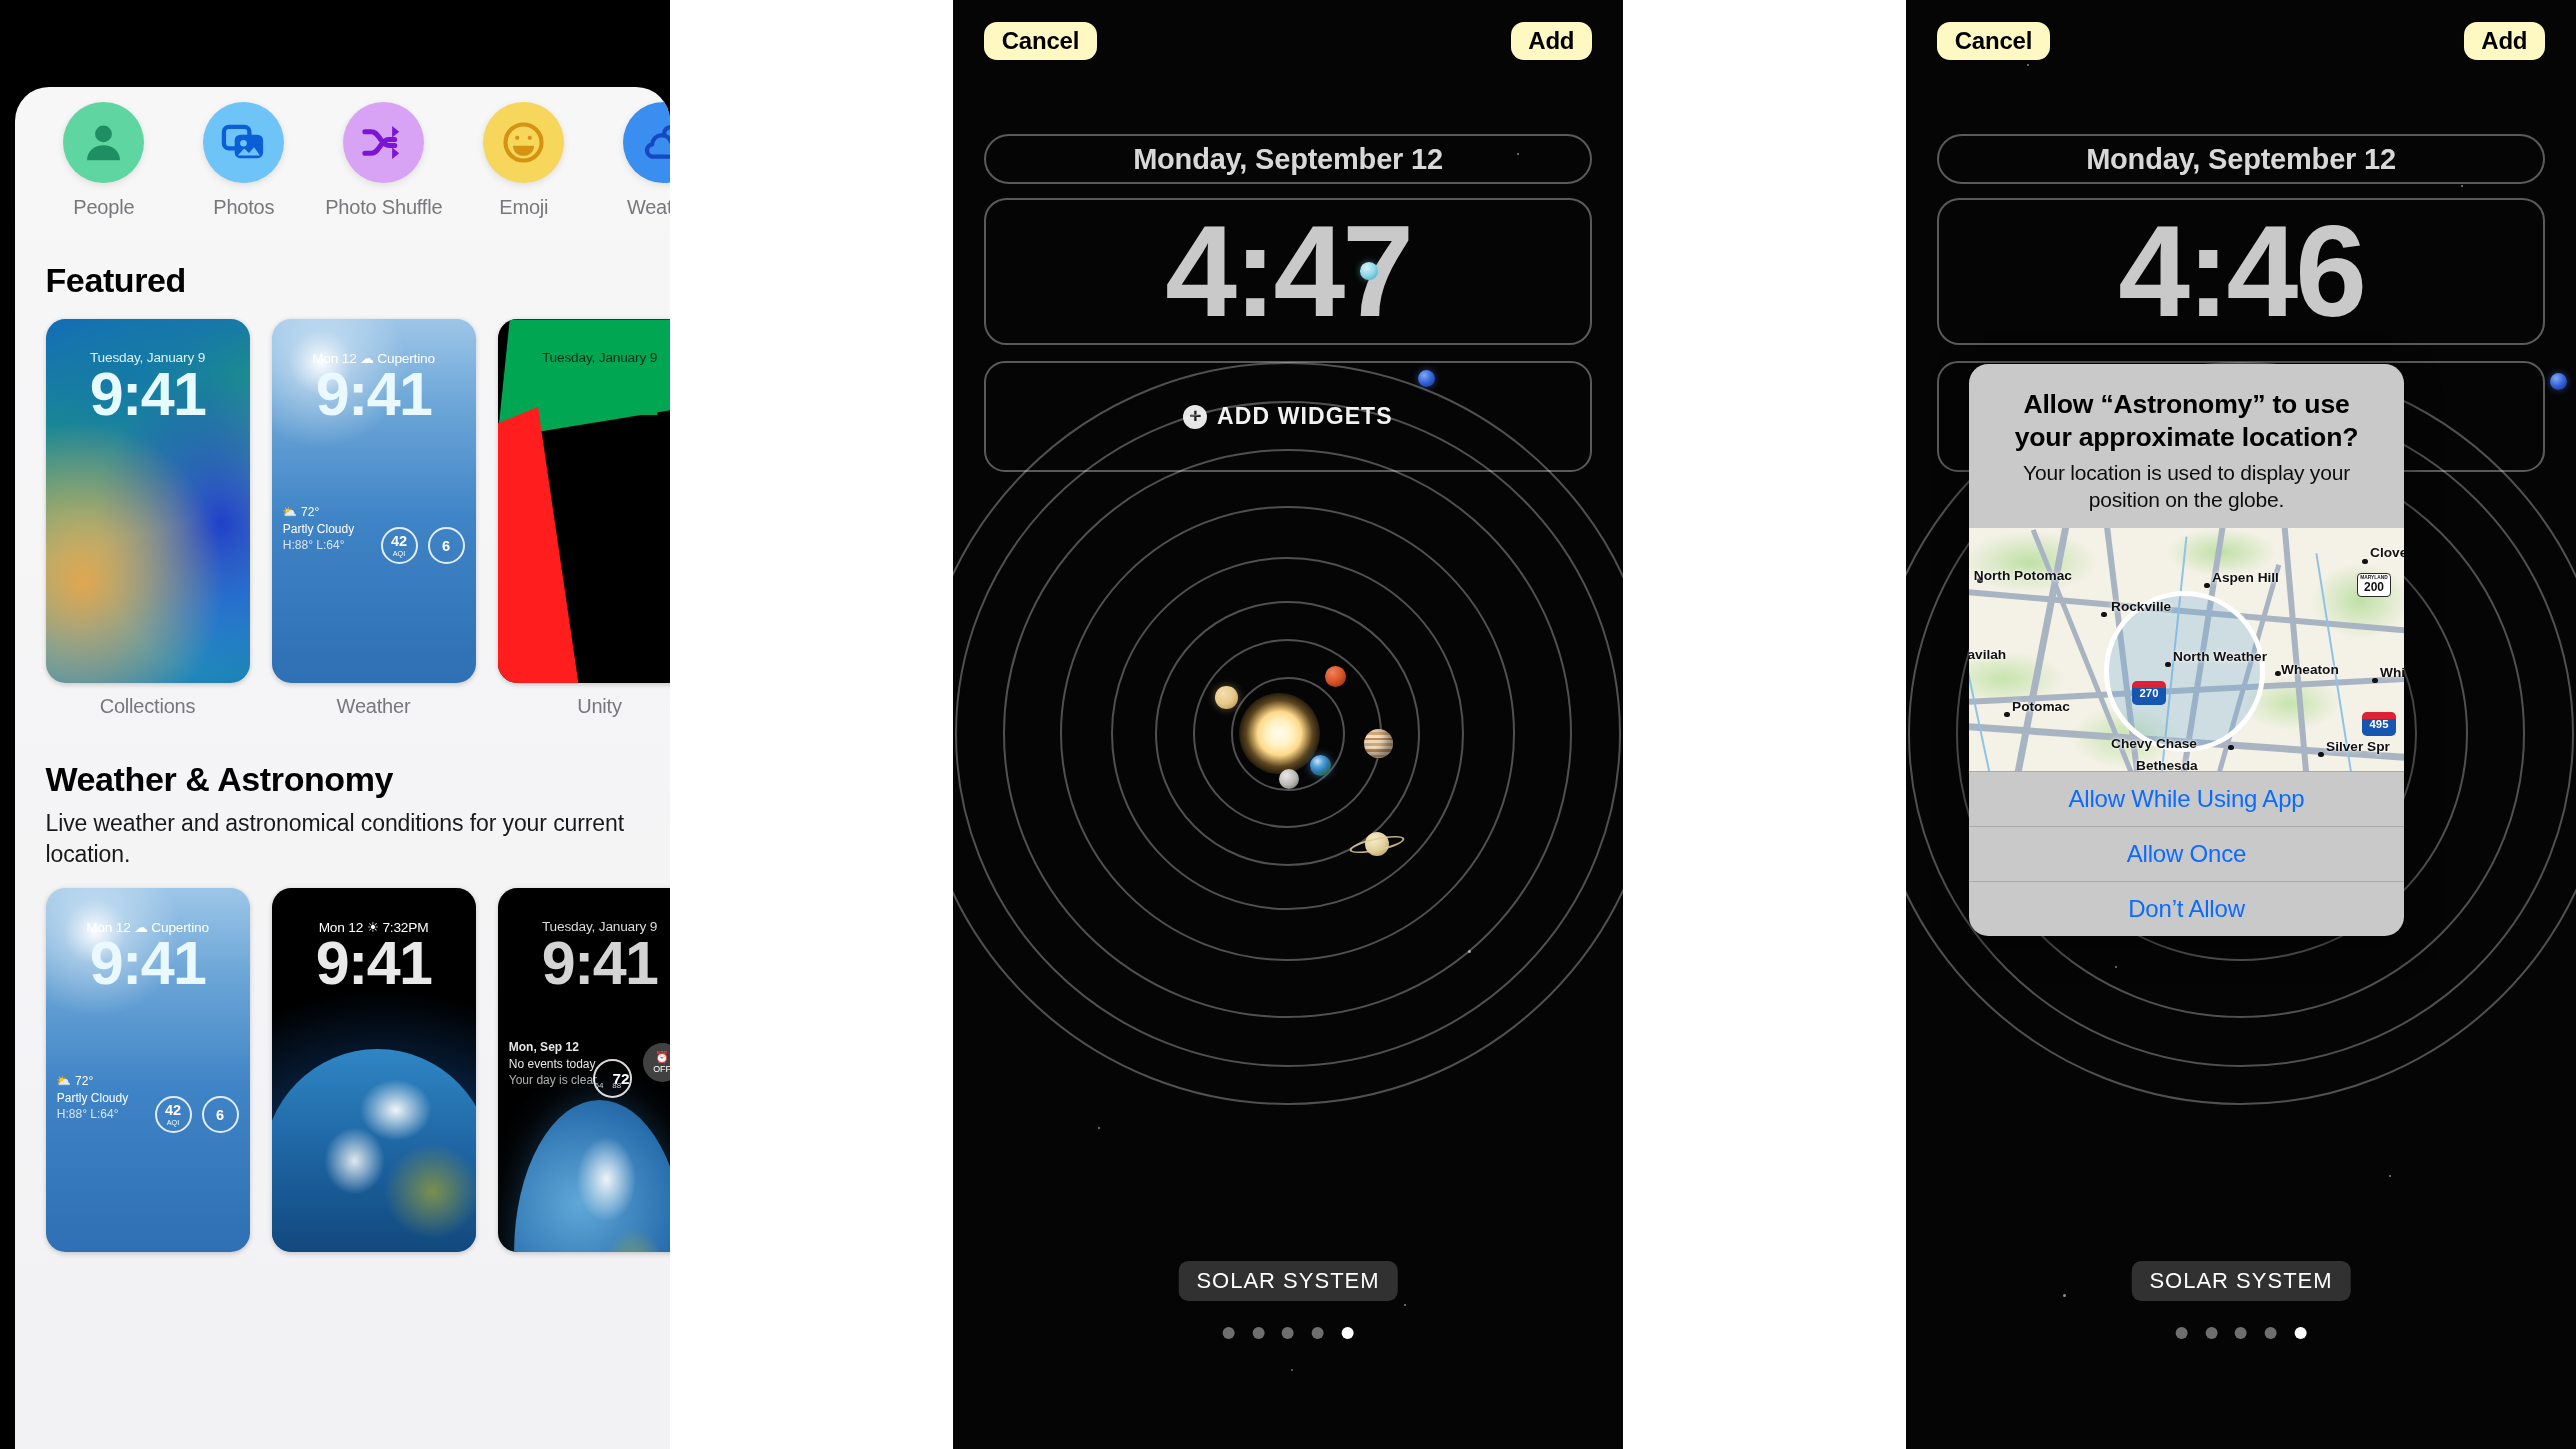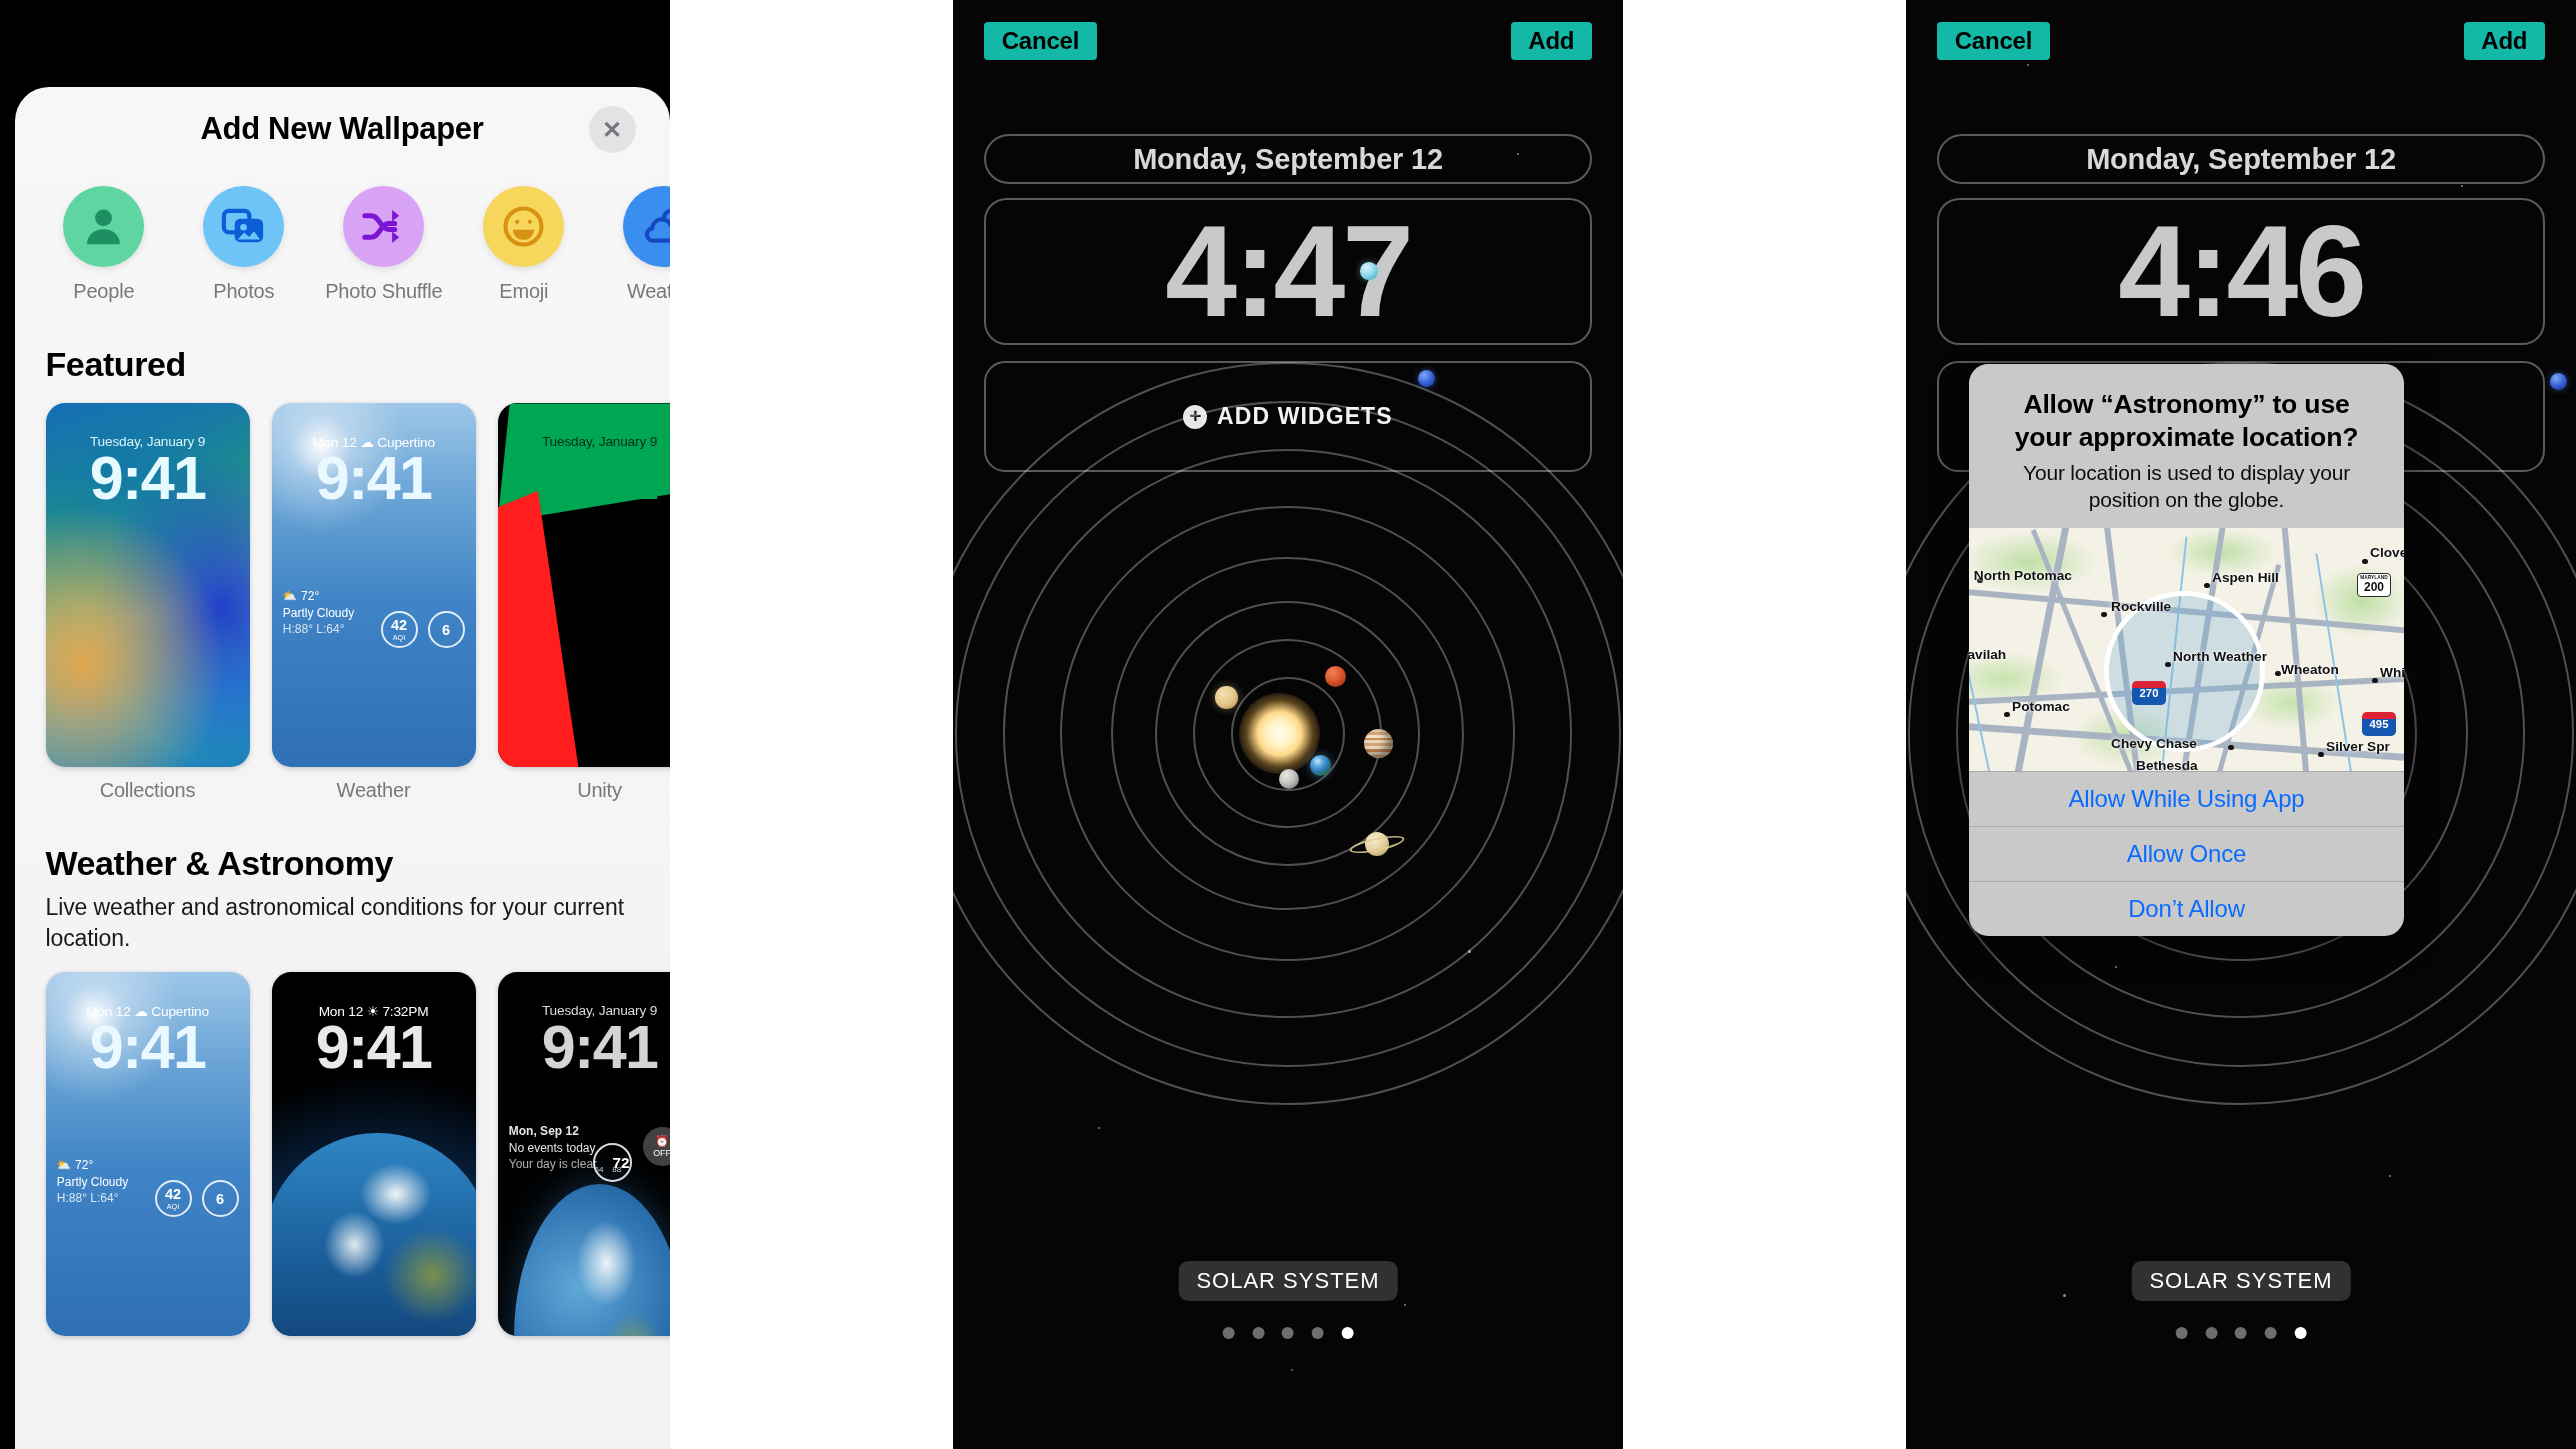--- a/index.html
+++ b/index.html
@@ -127,22 +127,22 @@
   
   .phone {
     position: absolute; top: 0; height: 1449px; background:#000; overflow:hidden;
   }
   #panel2 { left: 953px; width: 670px; }
   #panel3 { left: 1906px; width: 670px; }
 
   .starfield { position:absolute; inset:0; background:#050505; }
 
   .pill-btn {
-    position: absolute; background:#14b8a6; color:#000; border:none;
-    border-radius: 4px; font-size: 24px; font-weight: 600; letter-spacing:-0.2px;
+    position: absolute; background:#fef9c3; color:#000; border:none;
+    border-radius: 13px; font-size: 24px; font-weight: 600; letter-spacing:-0.2px;
     padding: 4.8px 17.7px; cursor:pointer;
   }
   .btn-cancel { left: 31px; top: 22px; }
   .btn-add { right: 31px; top: 22px; }
 
   .date-box {
     position:absolute; left: 31px; right: 31px; top: 134px; height: 50px;
     border: 2px solid rgba(255,255,255,0.34); border-radius: 26px;
     display:flex; align-items:center; justify-content:center;
     color:#d8d8d8; font-size: 29px; font-weight: 600; letter-spacing:-0.2px;
@@ -243,24 +243,20 @@
   .alert-action:last-child { border-bottom:none; }
 </style>
 </head>
 <body>
 
 <div class="stage">
 
   <div id="panel1">
     <div class="sheet">
 
-      <div class="sheet-header">
-        <div class="sheet-title">Add New Wallpaper</div>
-        <button class="close-btn">✕</button>
-      </div>
 
       <div class="type-row">
 
         <div class="type-item">
           <div class="type-circle" style="background:#5fd6a2">
             <svg viewBox="0 0 24 24" fill="#1e8f62">
                 <circle cx="12" cy="7.6" r="4.3"></circle>
                 <path d="M3.6 21c0-4.7 3.8-7.6 8.4-7.6s8.4 2.9 8.4 7.6z"></path>
               </svg>
           </div>

